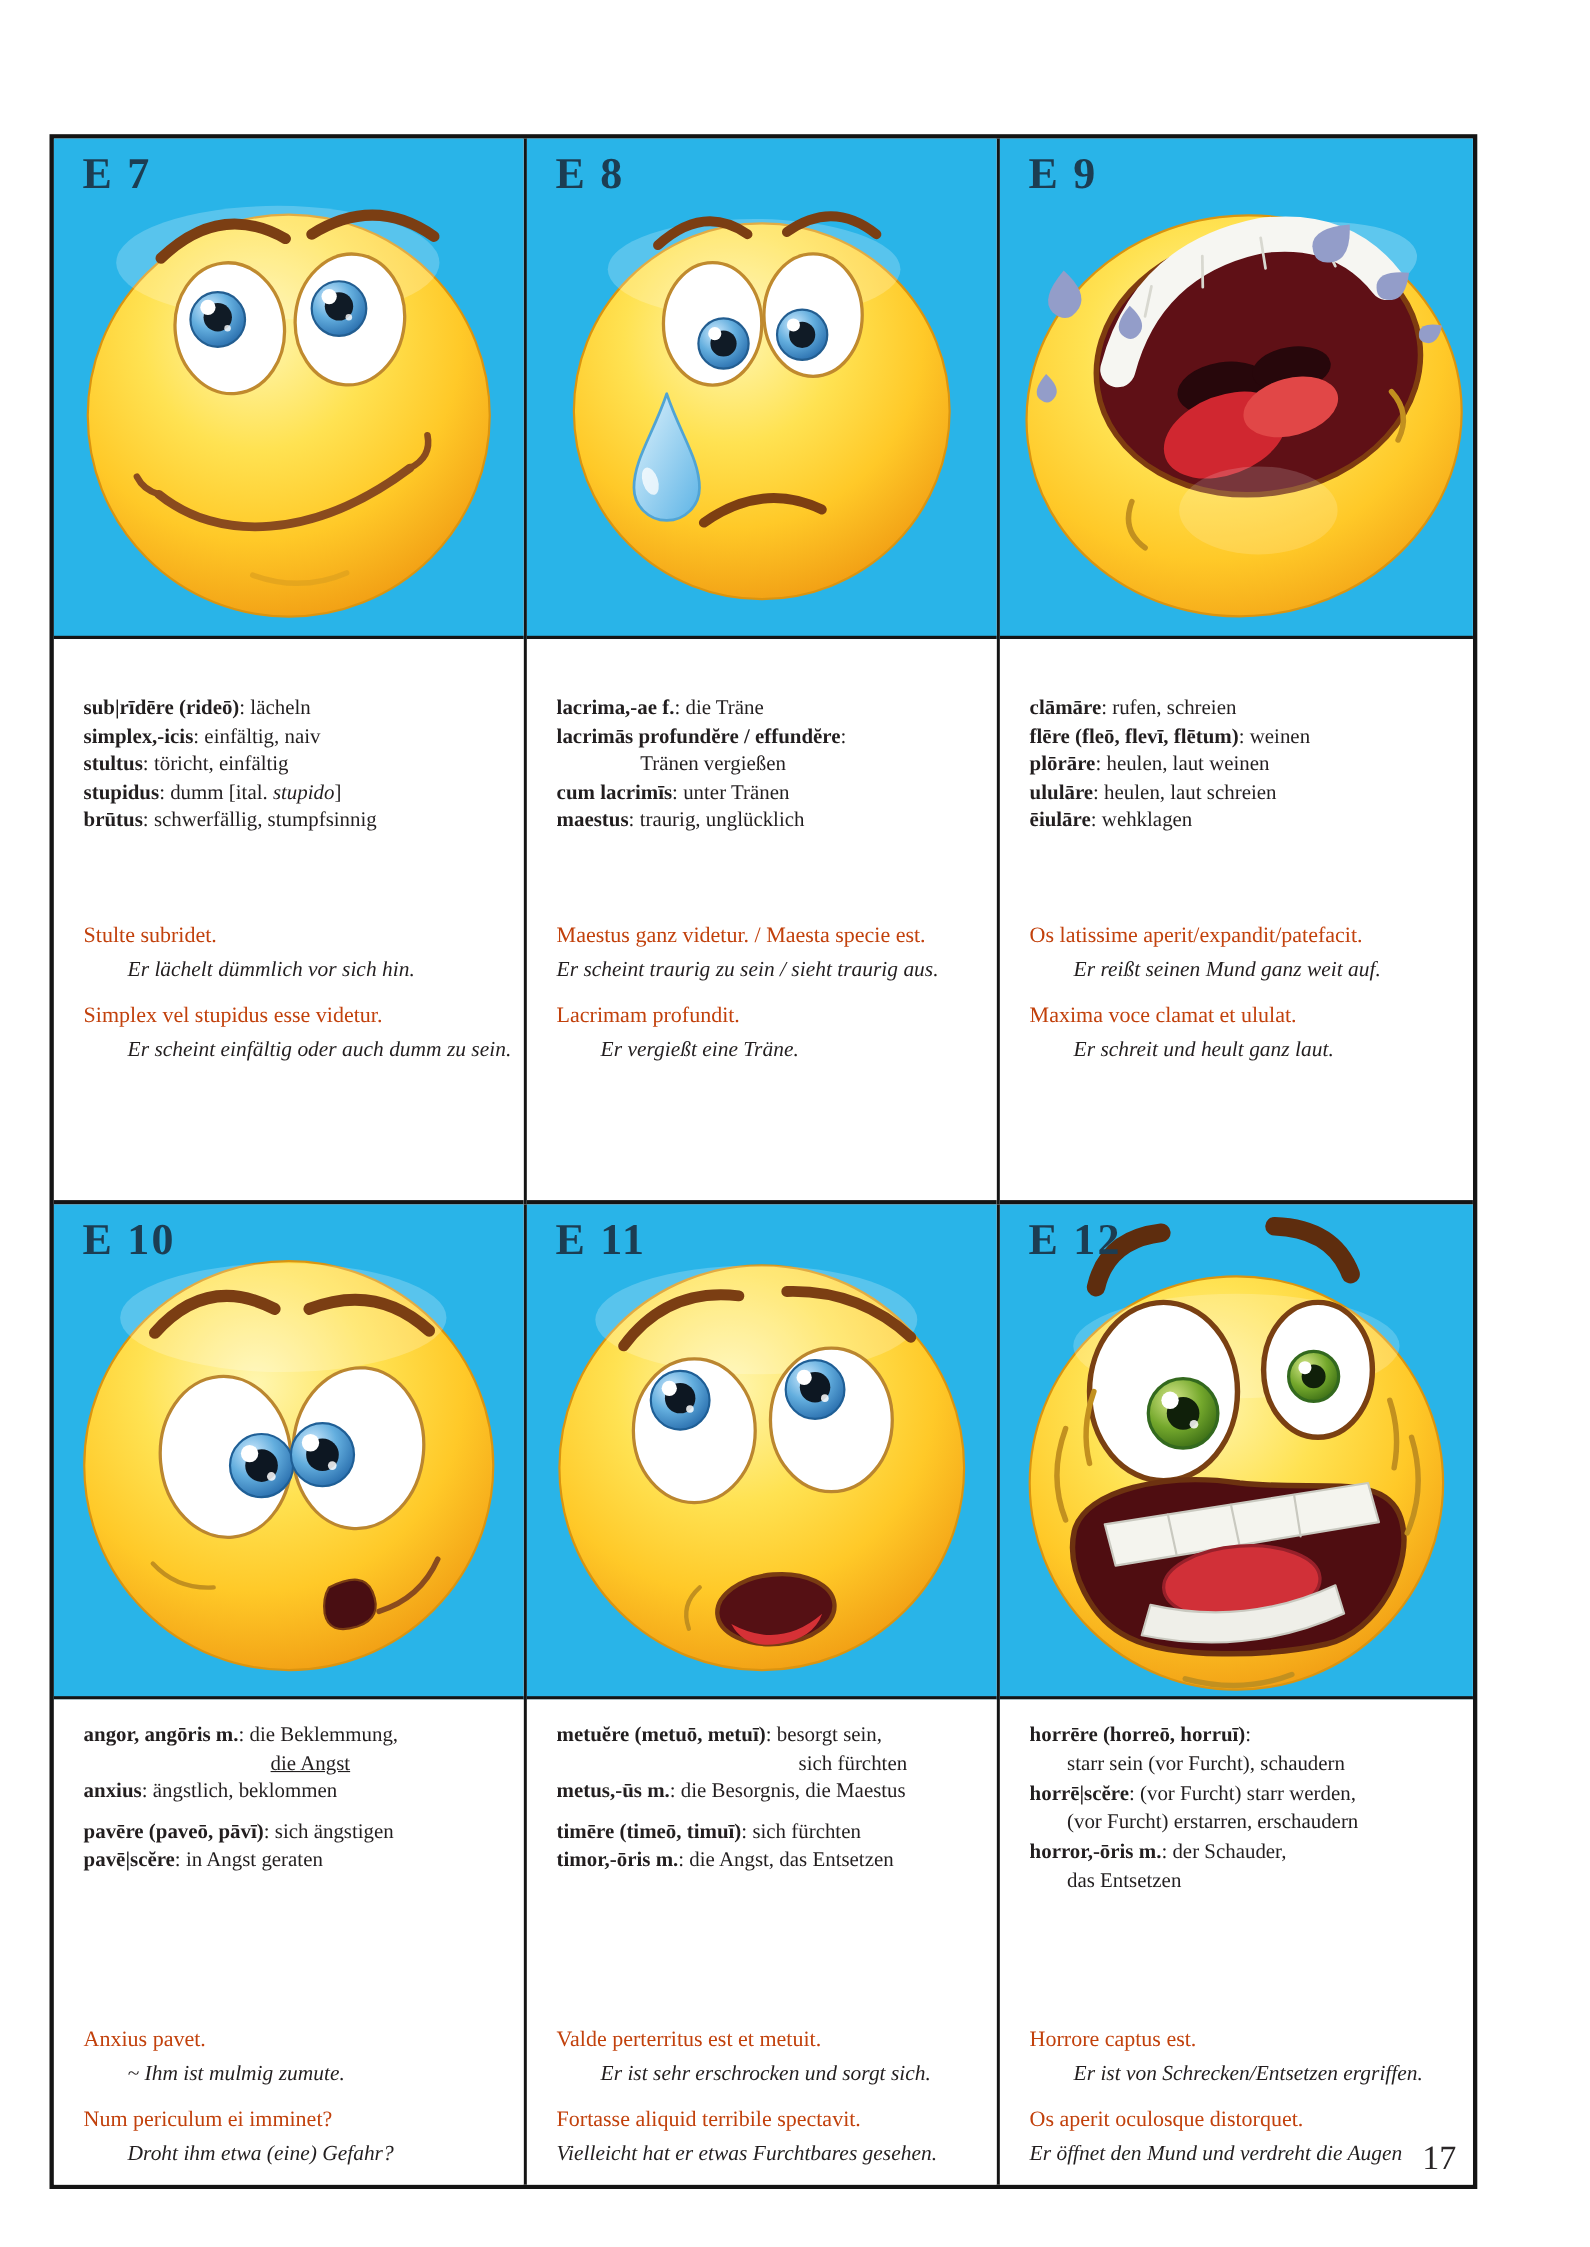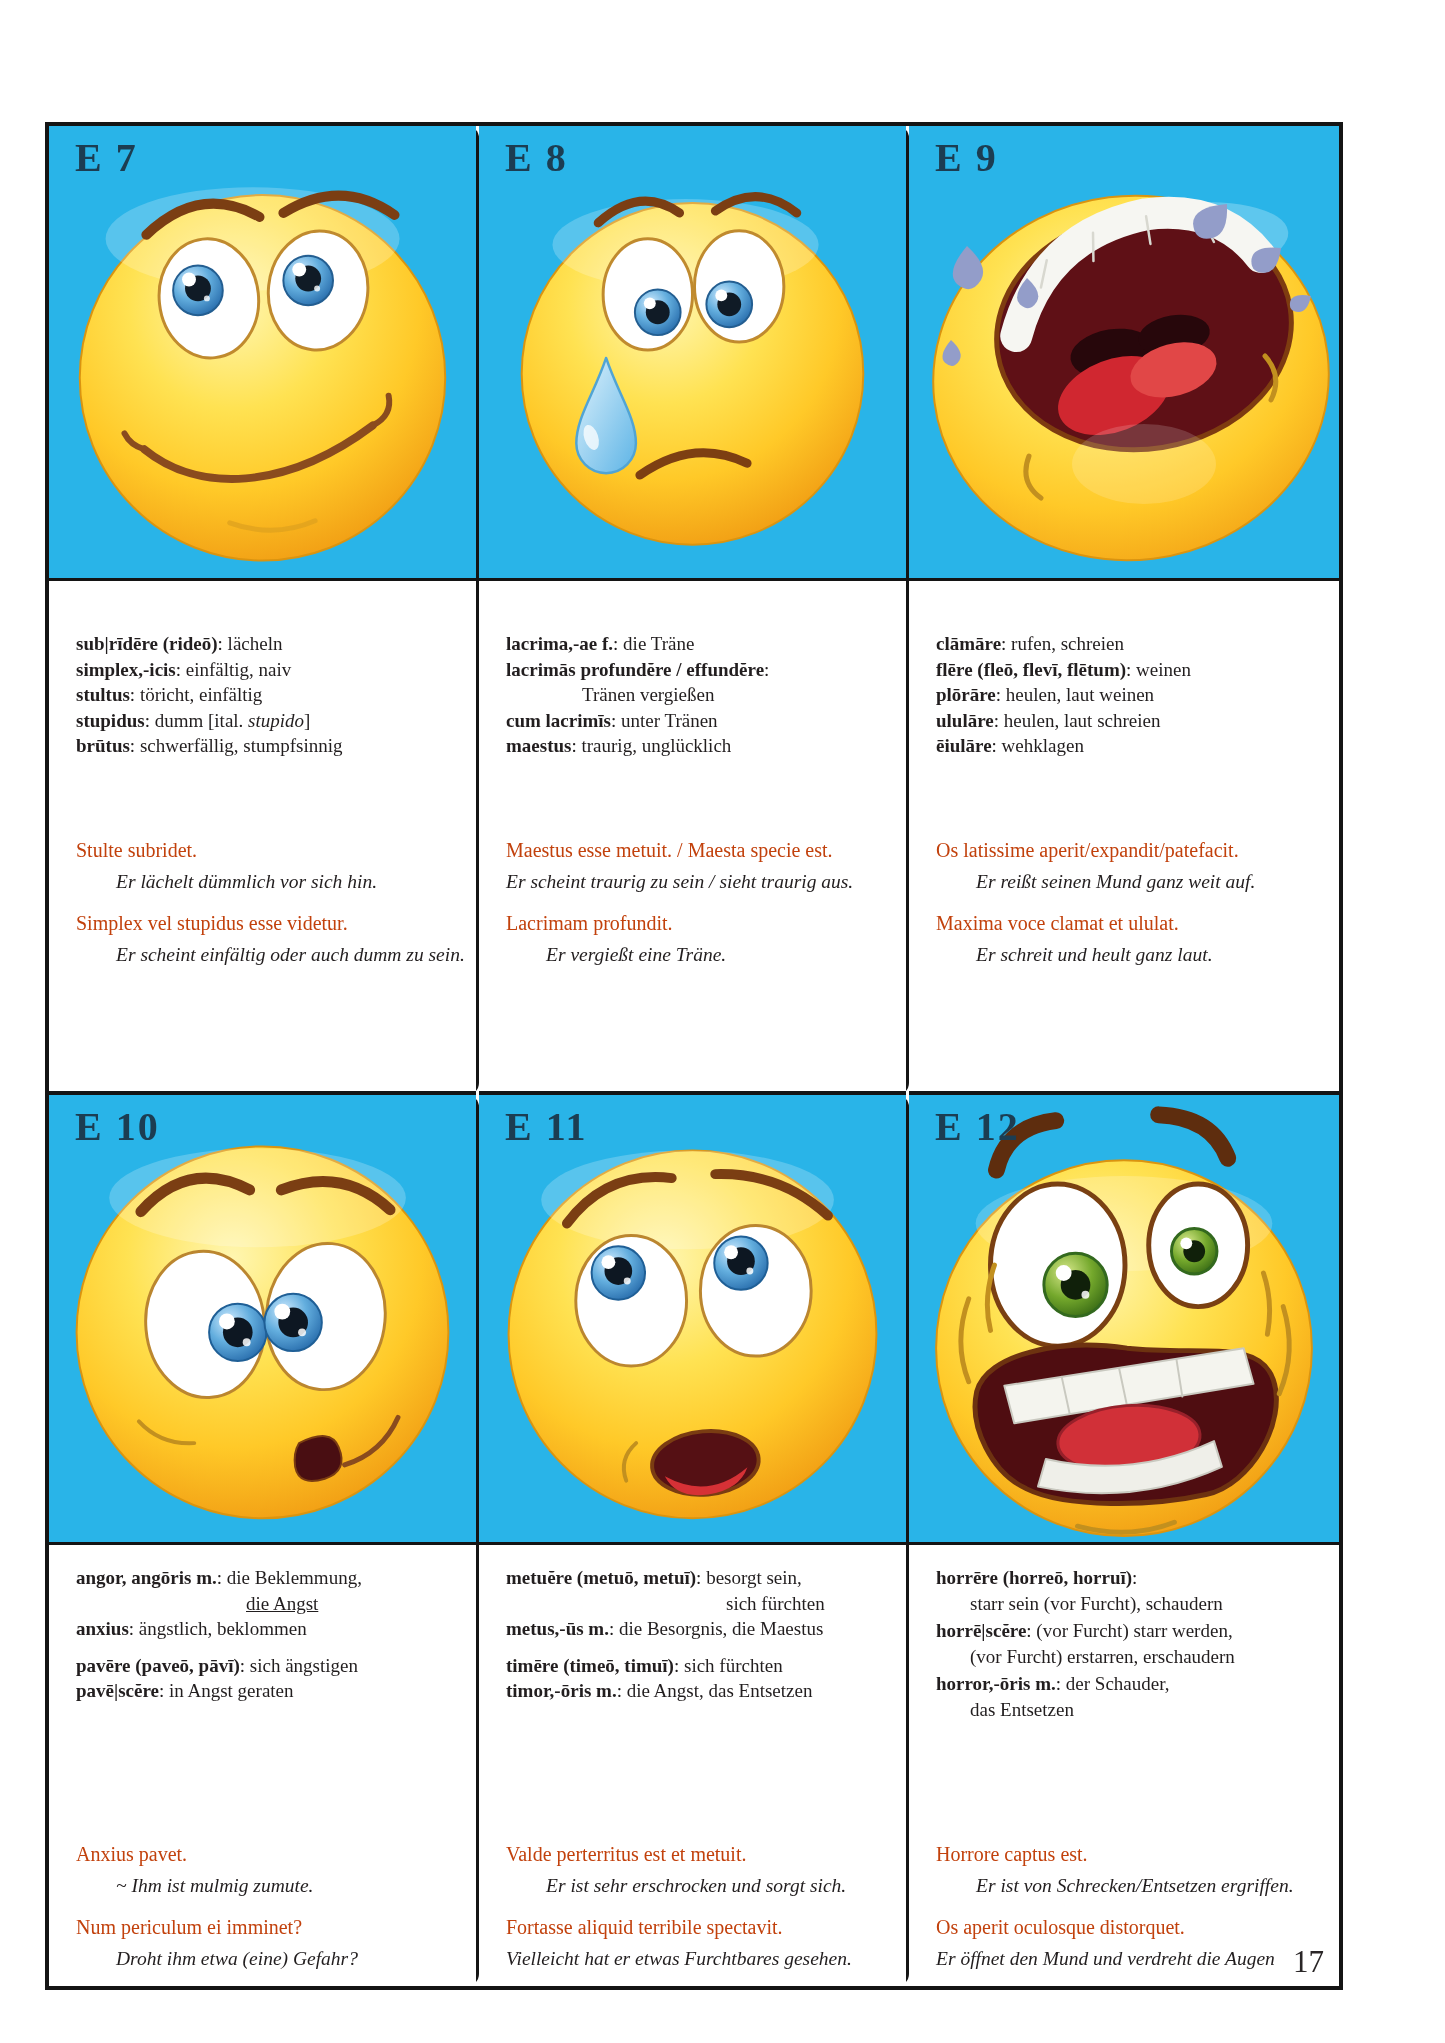--- a/index.html
+++ b/index.html
@@ -2,21 +2,21 @@
 <html><head>
 <meta charset="utf-8">
 <style>
   html,body{margin:0;padding:0;}
   body{width:1445px;height:2043px;position:relative;background:#ffffff;
        font-family:"Liberation Serif","DejaVu Serif",serif;color:#221e1f;}
   .page{position:absolute;inset:0;background:#ffffff;overflow:hidden;}
   .grid{position:absolute;left:45px;top:122px;width:1298px;border:4px solid #141414;
         display:grid;grid-template-columns:1fr 1fr 1fr;background:#fff;box-sizing:border-box;}
   .card{box-sizing:border-box;}
-  .card.colA,.card.colB{border-right:3px solid #141414;border-radius:12px;}
+  .card.colA,.card.colB{border-right:3px solid #141414;}
   .imgbox{position:relative;height:452px;background:#29b4e8;border-bottom:3px solid #141414;overflow:hidden;}
   .row2 .imgbox{height:447px;}
   .imgbox svg{position:absolute;left:0;top:0;width:100%;height:100%;}
   .imgbox svg path{stroke-linecap:round;stroke-linejoin:round;}
   .cardlabel{position:absolute;left:26px;top:8px;font-weight:bold;font-size:40px;
              letter-spacing:2px;color:#1c3d52;z-index:2;}
   .textbox{position:relative;height:514px;background:#fff;box-sizing:border-box;}
   .row1 .textbox{border-bottom:4px solid #141414;}
   .row2 .textbox{height:441px;}
   .vocab{padding:50px 12px 0 27px;font-size:19px;line-height:25.5px;}
@@ -158,21 +158,21 @@
     <div class="textbox">
       <div class="vocab">
         <div class="vline"><span class="vt">lacrima,-ae f.</span><span class="vd">: die Träne</span></div>
         <div class="vline"><span class="vt">lacrimās profundĕre / effundĕre</span><span class="vd">:</span></div>
         <div class="vline cont-center"><span class="vd">Tränen vergießen</span></div>
         <div class="vline"><span class="vt">cum lacrimīs</span><span class="vd">: unter Tränen</span></div>
         <div class="vline"><span class="vt">maestus</span><span class="vd">: traurig, unglücklich</span></div>
       </div>
       <div class="examples">
         <div class="expair">
-          <div class="lat">Maestus esse metuit. / Maesta specie est.</div>
+          <div class="lat">Maestus ganz videtur. / Maesta specie est.</div>
           <div class="ger flush">Er scheint traurig zu sein / sieht traurig aus.</div>
         </div>
         <div class="expair">
           <div class="lat">Lacrimam profundit.</div>
           <div class="ger">Er vergießt eine Träne.</div>
         </div>
       </div>
     </div>
   </section>
 

